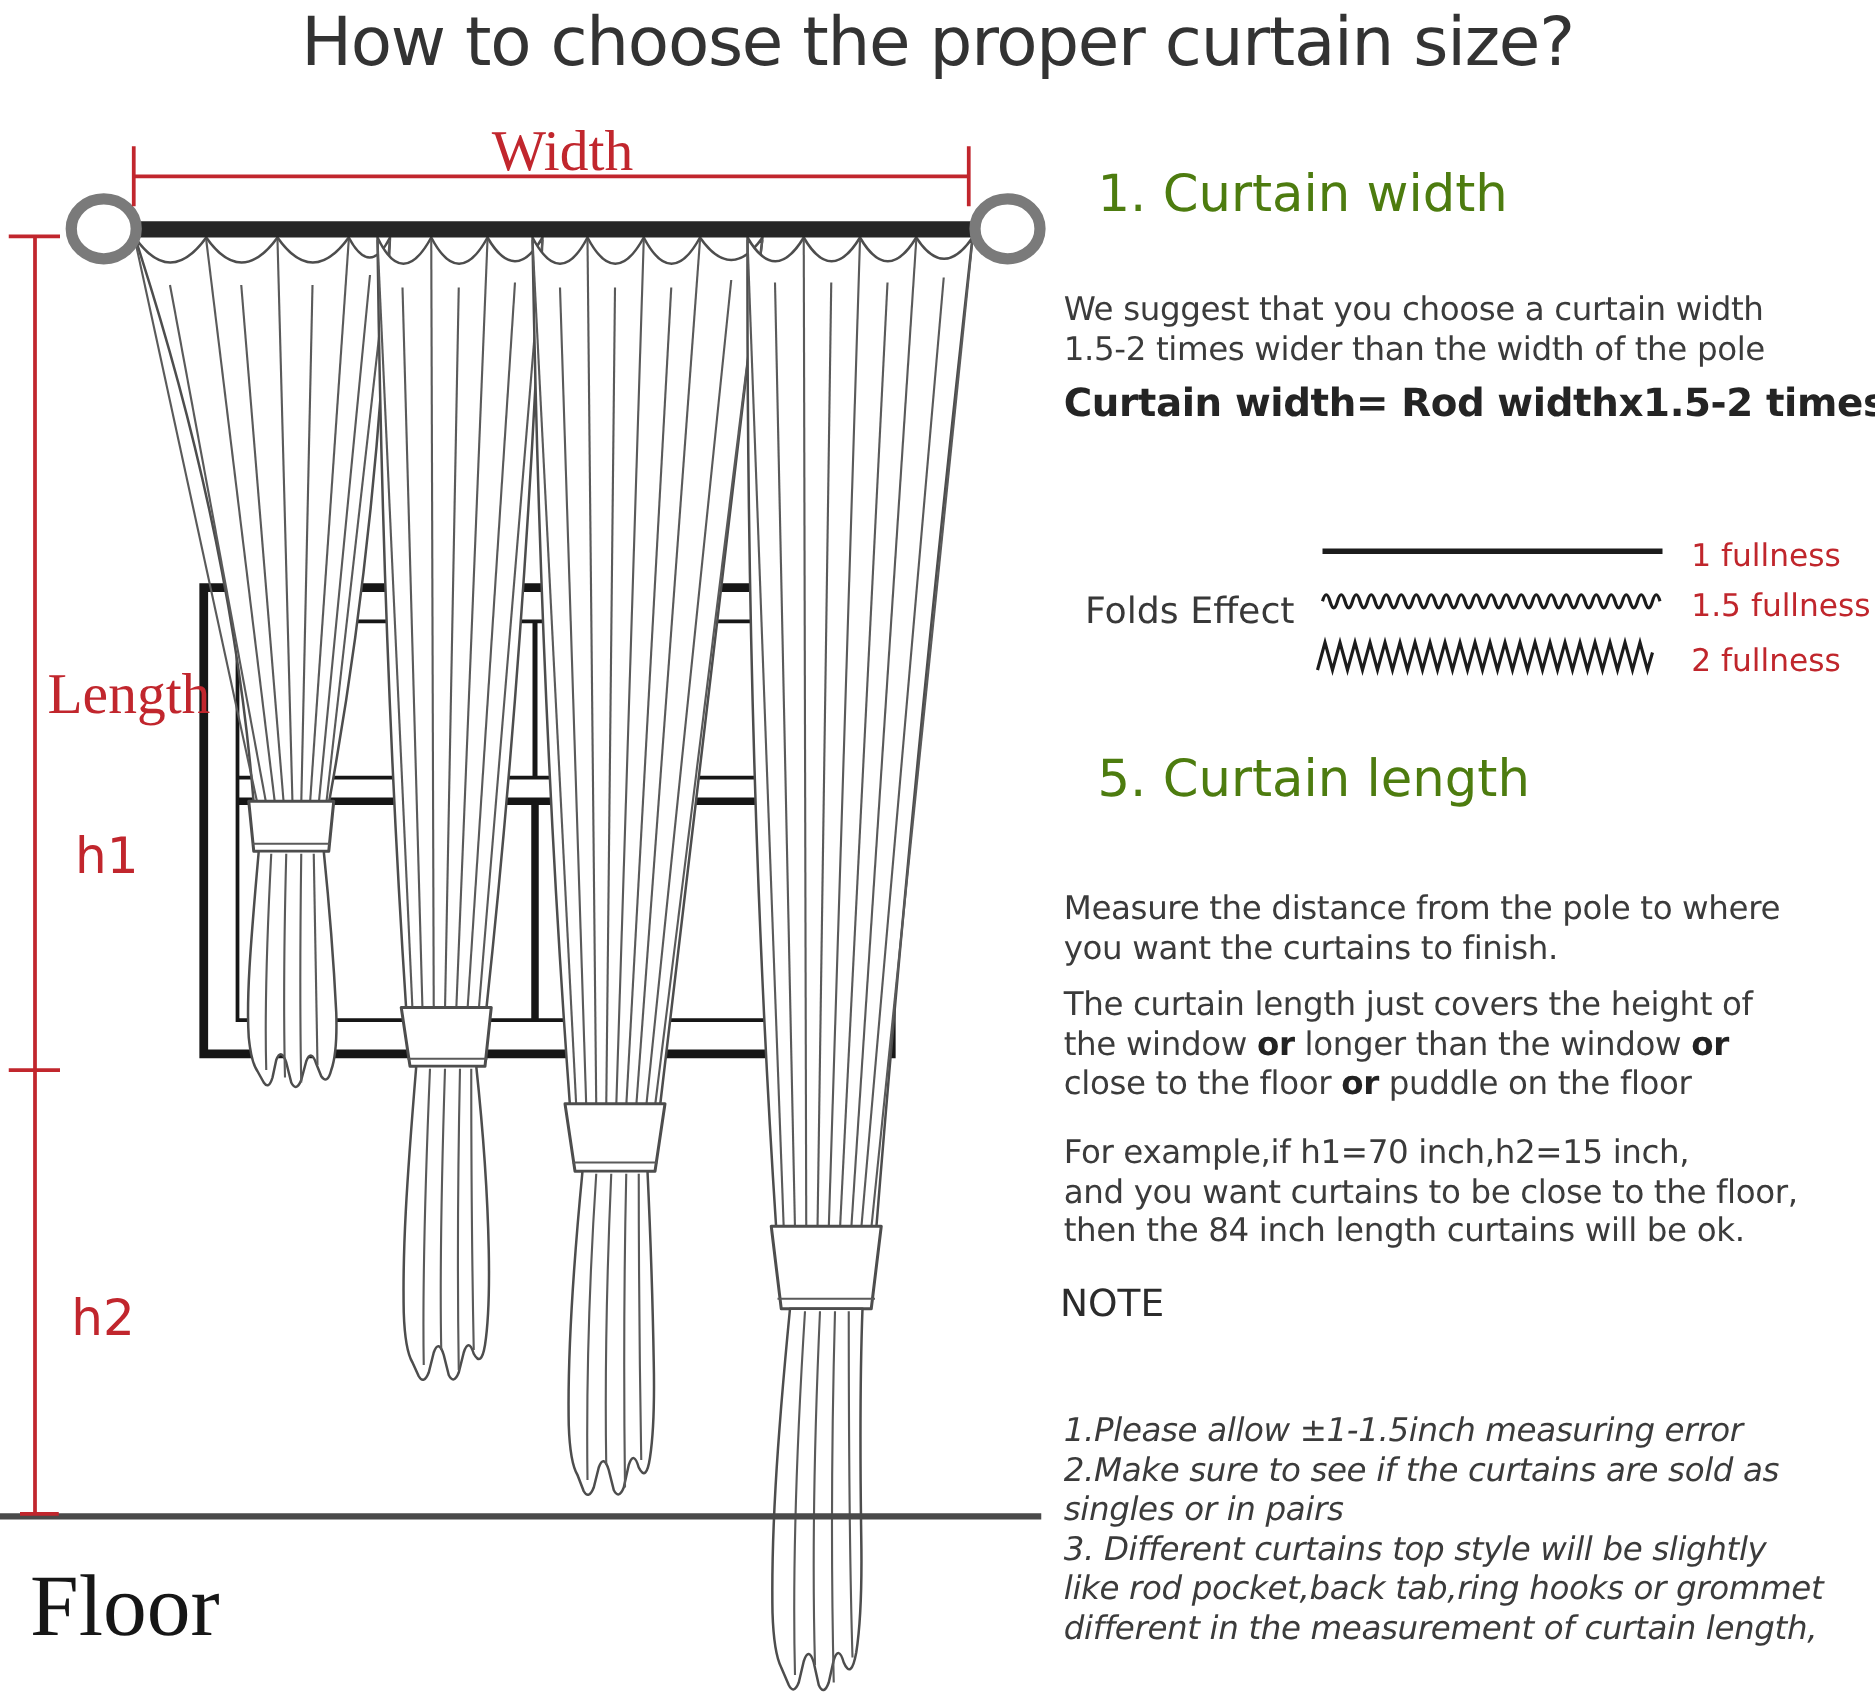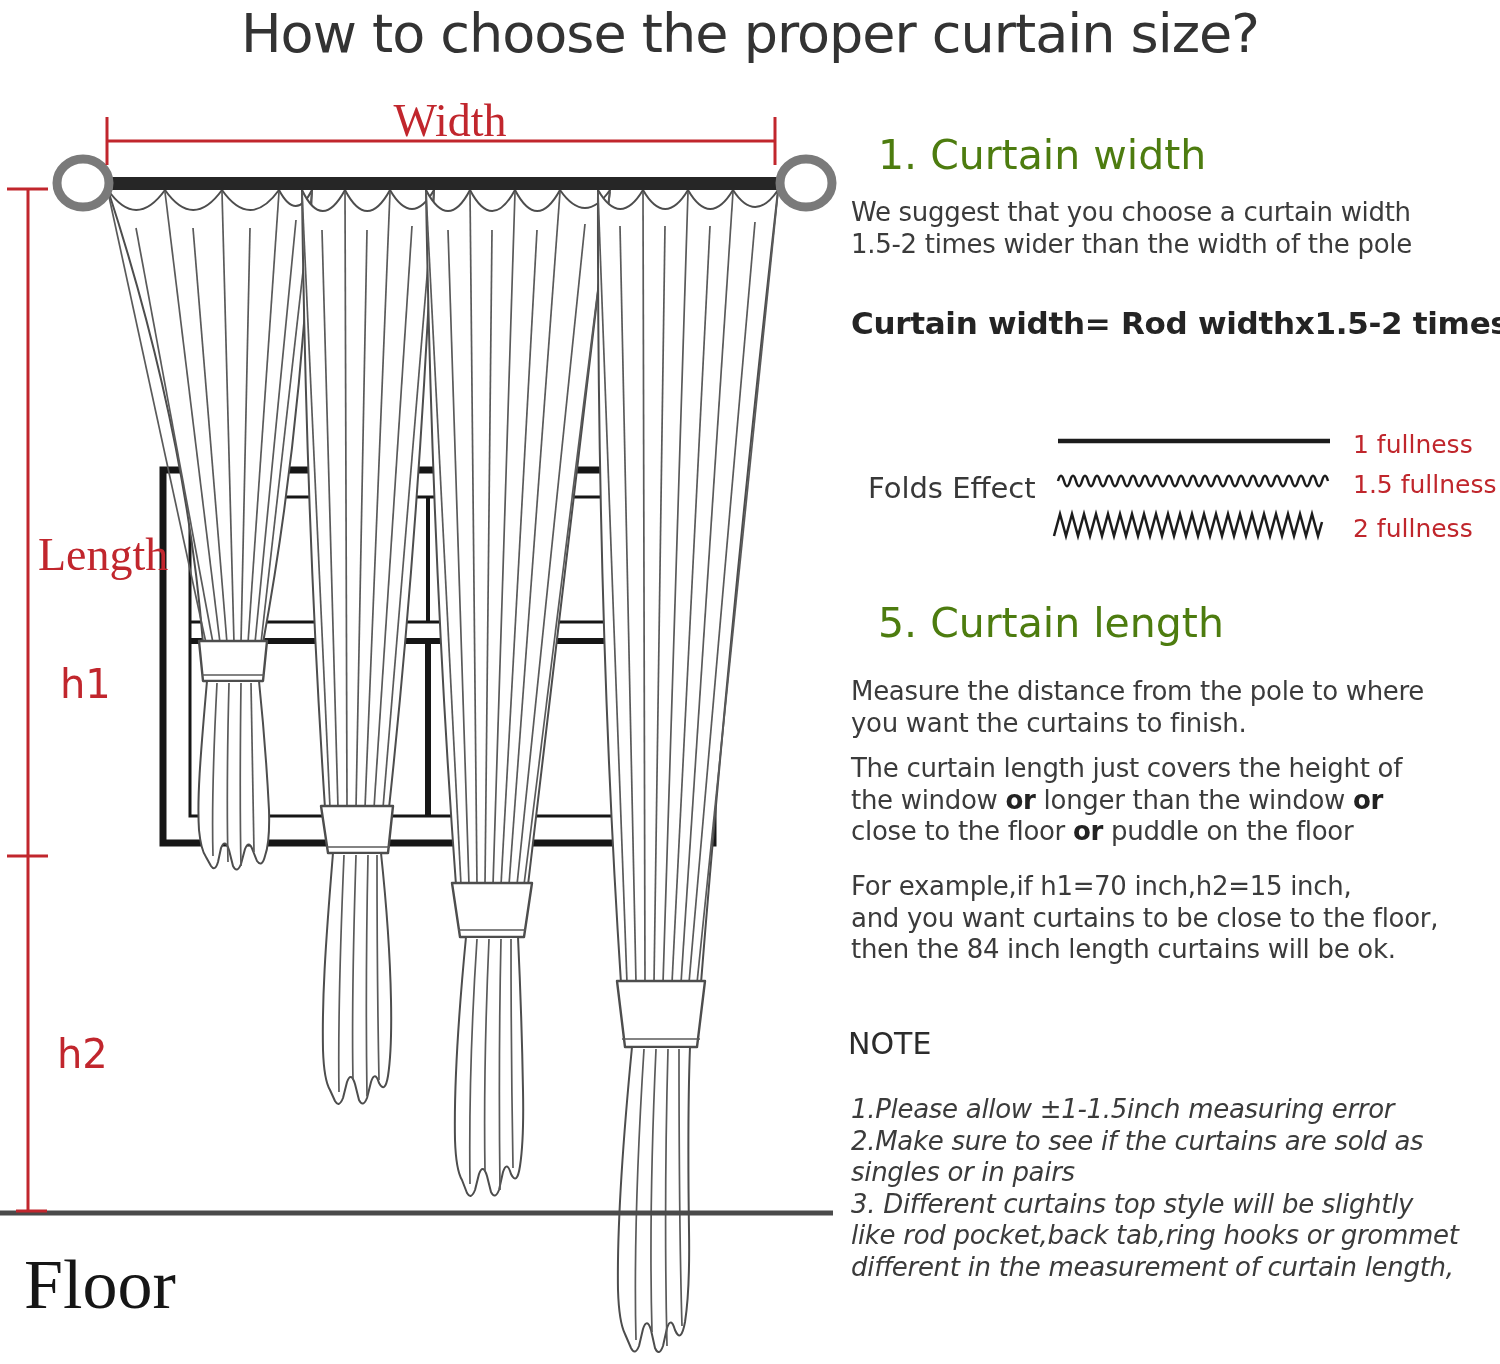--- a/index.html
+++ b/index.html
@@ -13,21 +13,21 @@
   .curt{fill:#ffffff;stroke:#4d4d4d;stroke-width:2;stroke-linejoin:round;}
   .fan{stroke:#5a5a5a;stroke-width:1.7;fill:none;}
   .tie{fill:#ffffff;stroke:#4d4d4d;stroke-width:2.4;stroke-linejoin:round;}
   .redln{stroke:#c1262d;stroke-width:3;fill:none;}
   .t-serif{font-family:"Liberation Serif","DejaVu Serif",serif;}
   .t-red{fill:#c1262d;}
   .t-ink{fill:#161616;}
   
   .rc{position:absolute;white-space:nowrap;}
   .h2x{font-size:41px;color:#4d7c0f;}
-  .body{font-size:26px;letter-spacing:-0.3px;line-height:31.5px;color:#3b3b3b;}
+  .body{font-size:26px;letter-spacing:-0.3px;line-height:31.5px;color:#3b3b3b;margin-top:36px;}
   .body b{color:#222;}
   .formula{font-size:31px;font-weight:bold;color:#242424;letter-spacing:-0.3px;}
   .note-h{font-size:30px;color:#2b2b2b;}
   .folds-label{font-size:29px;fill:#383838;font-family:"DejaVu Sans",sans-serif;}
   .full-lbl{font-size:25px;fill:#c0262c;font-family:"DejaVu Sans",sans-serif;}
   .wave{stroke:#1c1c1c;fill:none;}
 </style>
 </head>
 <body>
 

